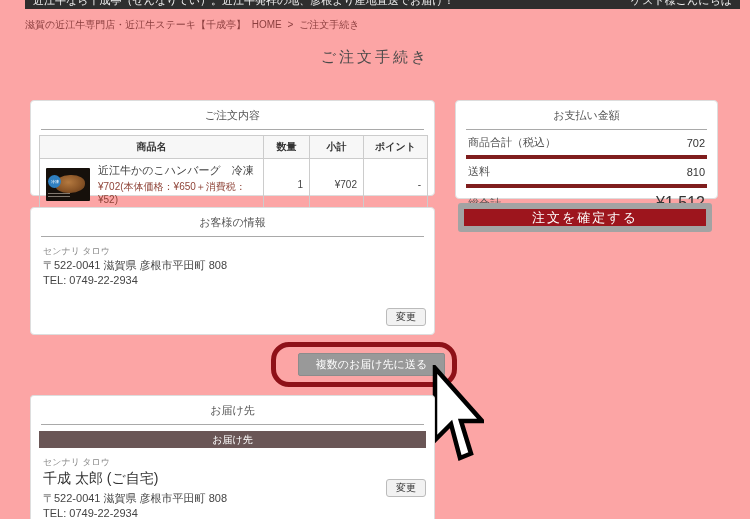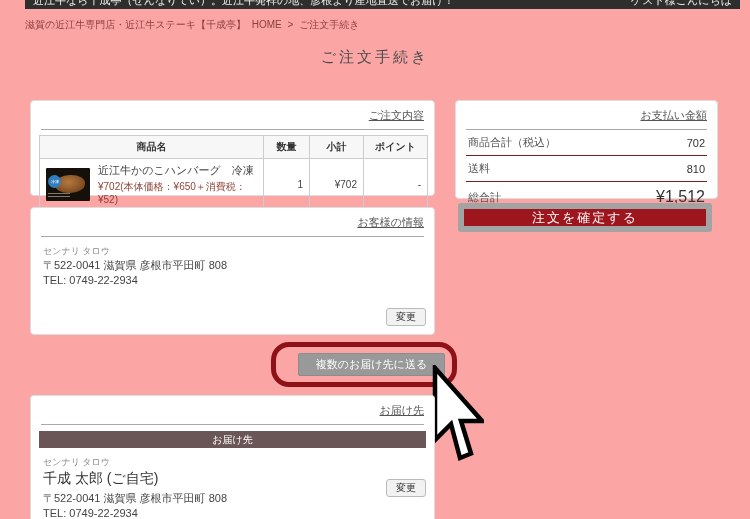--- a/index.html
+++ b/index.html
@@ -11,41 +11,41 @@
   .topbar { position:absolute; left:25px; top:0; width:715px; height:9px; background:#2e2e2e; overflow:hidden; }
   .topbar-row { display:flex; justify-content:space-between; padding:0 8px; font-size:11px; color:#f2f2f2; line-height:24px; margin-top:-12px; white-space:nowrap; }
 
   .breadcrumb { position:absolute; left:25px; top:18px; font-size:10px; color:#8b3e3e; white-space:nowrap; }
   .breadcrumb span { margin-right:3px; }
   .breadcrumb .crumb-link { cursor:pointer; }
 
   .page-title { position:absolute; left:0; top:48px; width:100%; text-align:center; font-size:15px; color:#4a4a4a; letter-spacing:3px; }
 
   .panel { position:absolute; background:#fff; border:1px solid #ddd; border-radius:4px; }
-  .panel-title { text-align:right; font-size:11px; color:#555; padding:7px 0 6px; margin:0 10px; border-bottom:1px solid #a9a9a9;text-decoration:underline; }
+  .panel-title { text-align:center; font-size:11px; color:#555; padding:7px 0 6px; margin:0 10px; border-bottom:1px solid #a9a9a9; }
 
   
   .panel-order { left:30px; top:100px; width:405px; height:96px; }
   .order-table { border-collapse:collapse; margin:5px 8px 0; width:389px; font-size:10px; table-layout:fixed; }
   .order-table th { background:#f7f7f7; border:1px solid #ccc; padding:4px 2px; color:#333; font-weight:bold; }
   .order-table td { border:1px solid #ccc; padding:4px 6px; vertical-align:middle; color:#444; }
   .col-name { width:auto; } .col-qty { width:46px; } .col-sub { width:54px; } .col-pt { width:64px; }
   .num-cell { text-align:right; }
   .prod-cell { display:flex; align-items:center; gap:8px; }
   .thumb { position:relative; width:44px; height:33px; background:#16100b; border-radius:1px; overflow:hidden; flex:0 0 auto; }
   .thumb .meat { position:absolute; left:9px; top:7px; width:30px; height:18px; border-radius:50% 45% 50% 45%; background:radial-gradient(ellipse at 45% 40%, #b4793f 0%, #8a5527 55%, #5e3517 100%); }
   .thumb .badge { position:absolute; left:2px; top:7px; width:13px; height:13px; border-radius:50%; background:#2f7fc0; color:#fff; display:flex; align-items:center; justify-content:center; }
   .thumb .badge span { font-size:8px; transform:scale(0.5); white-space:nowrap; }
   .thumb .caption { position:absolute; left:2px; bottom:2px; width:22px; height:6px; background:repeating-linear-gradient(#d8cdbf 0 1px, transparent 1px 3px); opacity:.55; }
   .prod-name { font-size:11px; color:#444; margin:0 0 2px; }
   .prod-price { font-size:10px; color:#8f4438; }
 
   
   .panel-payment { left:455px; top:100px; width:263px; height:99px; }
-  .pay-row { display:flex; justify-content:space-between; align-items:center; margin:0 10px; padding:5px 2px; border-bottom:1px solid #7f1d1d; font-size:11px; color:#555; }
+  .pay-row { display:flex; justify-content:space-between; align-items:center; margin:0 10px; padding:5px 2px; border-bottom:4px solid #7f1d1d; font-size:11px; color:#555; }
   .pay-row .val { color:#333; }
   .pay-row.total { border-bottom:none; padding-top:6px; }
   .pay-row.total .val { font-size:16px; color:#333; }
 
   .confirm-btn { position:absolute; left:458px; top:203px; width:254px; height:29px; background:#9d151d; border:6px solid #a3a3a3; border-radius:3px; color:#fff; font-size:13px; letter-spacing:2px; display:flex; align-items:center; justify-content:center; cursor:pointer; }
 
   
   .panel-customer { left:30px; top:207px; width:405px; height:128px; }
   .person { padding:6px 12px 0; }
   .kana { font-size:9px; color:#888; margin:2px 0 0; }

